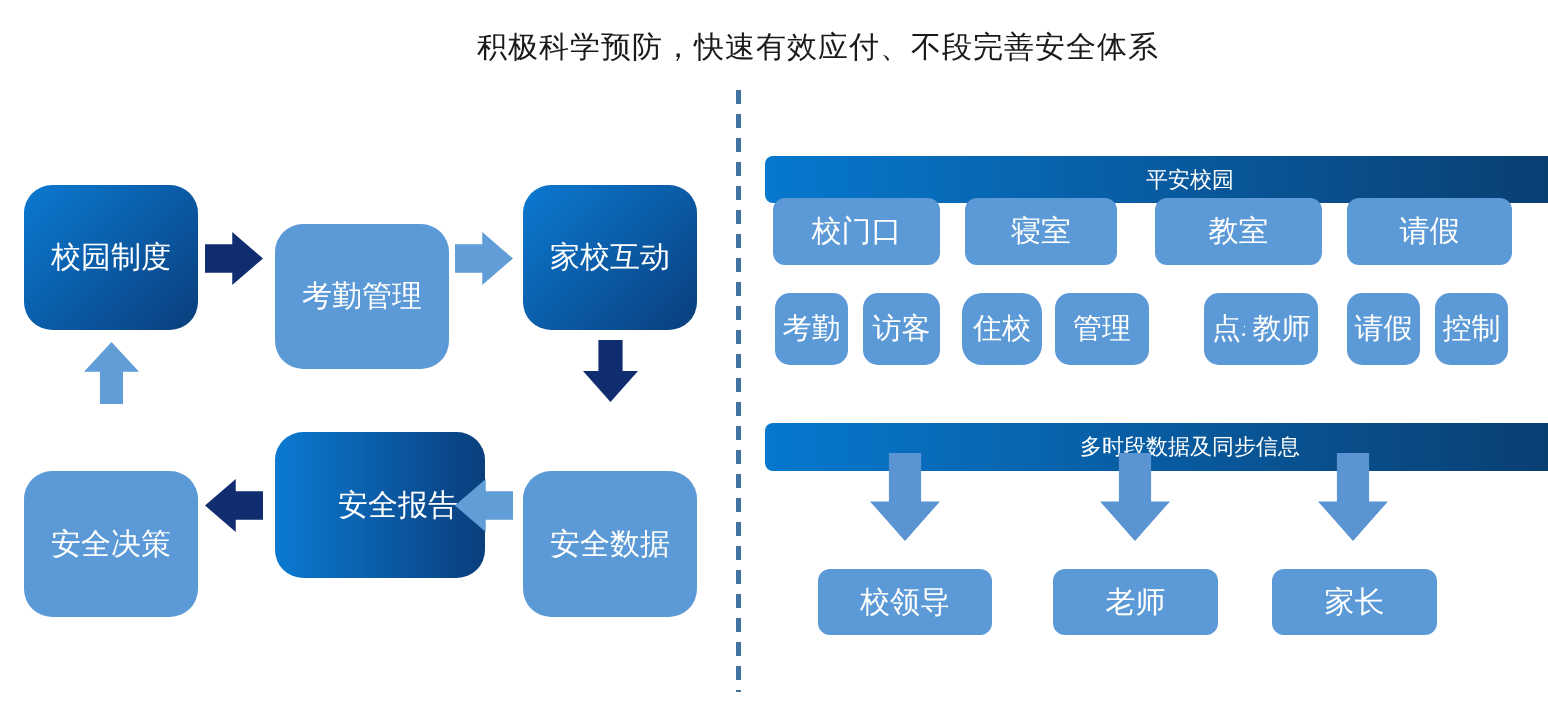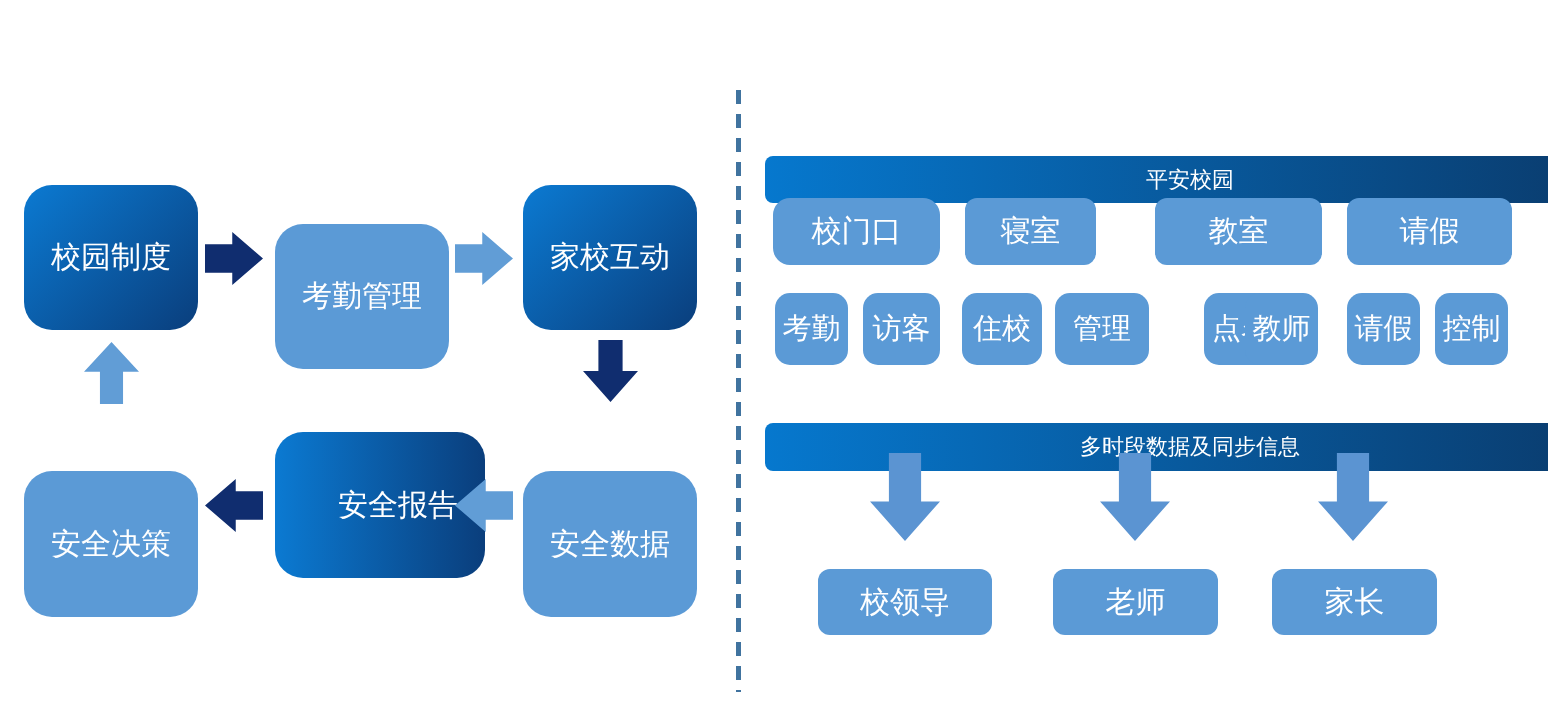--- a/index.html
+++ b/index.html
@@ -62,20 +62,21 @@
   }
   .pbox.r1 { top: 198px; height: 67px; border-radius: 12px; font-size: 30px; }
   .pbox.r2 { top: 293px; height: 72px; border-radius: 15px; font-size: 29px; }
   .pbox.r3 { top: 557px; height: 66px; border-radius: 12px; font-size: 30px; margin-top: 12px; }
 </style>
 </head>
 <body>
 
 <div class="stage">
 
+  <div class="title">积极科学预防，快速有效应付、不段完善安全体系</div>
 
   <div class="divider"></div>
 
   <div>
 
     <div class="flow-box dark" style="left:24px;  top:185px;">校园制度</div>
     <div class="arrow navy ar-right" style="left:205px; top:232px;"></div>
     <div class="flow-box light" style="left:275px; top:185px;">考勤管理</div>
     <div class="arrow lite ar-right" style="left:455px; top:232px;"></div>
     <div class="flow-box dark" style="left:523px; top:185px;">家校互动</div>
@@ -87,28 +88,28 @@
     <div class="arrow navy ar-left" style="left:205px; top:479px;"></div>
     <div class="flow-box darkh" style="left:275px; top:432px; height:146px;padding-left:36px;">安全报告</div>
     <div class="arrow lite ar-left" style="left:455px; top:479px;"></div>
     <div class="flow-box light" style="left:523px; top:432px; height:146px;">安全数据</div>
   </div>
 
   <div>
 
     <div class="bar" style="top:128px;">平安校园</div>
 
-    <div class="pbox r1" style="left:773px;  width:167px;border-radius:17px;">校门口</div>
-    <div class="pbox r1" style="left:965px;  width:131px;">寝室</div>
+    <div class="pbox r1" style="left:773px;  width:167px;">校门口</div>
+    <div class="pbox r1" style="left:965px;  width:152px;">寝室</div>
     <div class="pbox r1" style="left:1155px; width:167px;">教室</div>
     <div class="pbox r1" style="left:1347px; width:165px;">请假</div>
 
     <div class="pbox r2" style="left:775px;  width:73px;font-family:Liberation Mono, monospace;">考勤</div>
     <div class="pbox r2" style="left:863px;  width:77px;">访客</div>
-    <div class="pbox r2" style="left:962px;  width:80px;">住校</div>
+    <div class="pbox r2" style="left:962px;  width:80px;border-radius:20px;">住校</div>
     <div class="pbox r2" style="left:1055px; width:94px;">管理</div>
     <div class="pbox r2" style="left:1204px; width:74px;">点名</div>
     <div class="pbox r2" style="left:1245px; width:73px;">教师</div>
     <div class="pbox r2" style="left:1347px; width:73px;">请假</div>
     <div class="pbox r2" style="left:1435px; width:73px;">控制</div>
 
     <div class="bar" style="top:395px; height:48px;">多时段数据及同步信息</div>
 
     <div class="arrow panel ar-bigdown" style="left:870px;  top:453px;"></div>
     <div class="arrow panel ar-bigdown" style="left:1100px; top:453px;"></div>

